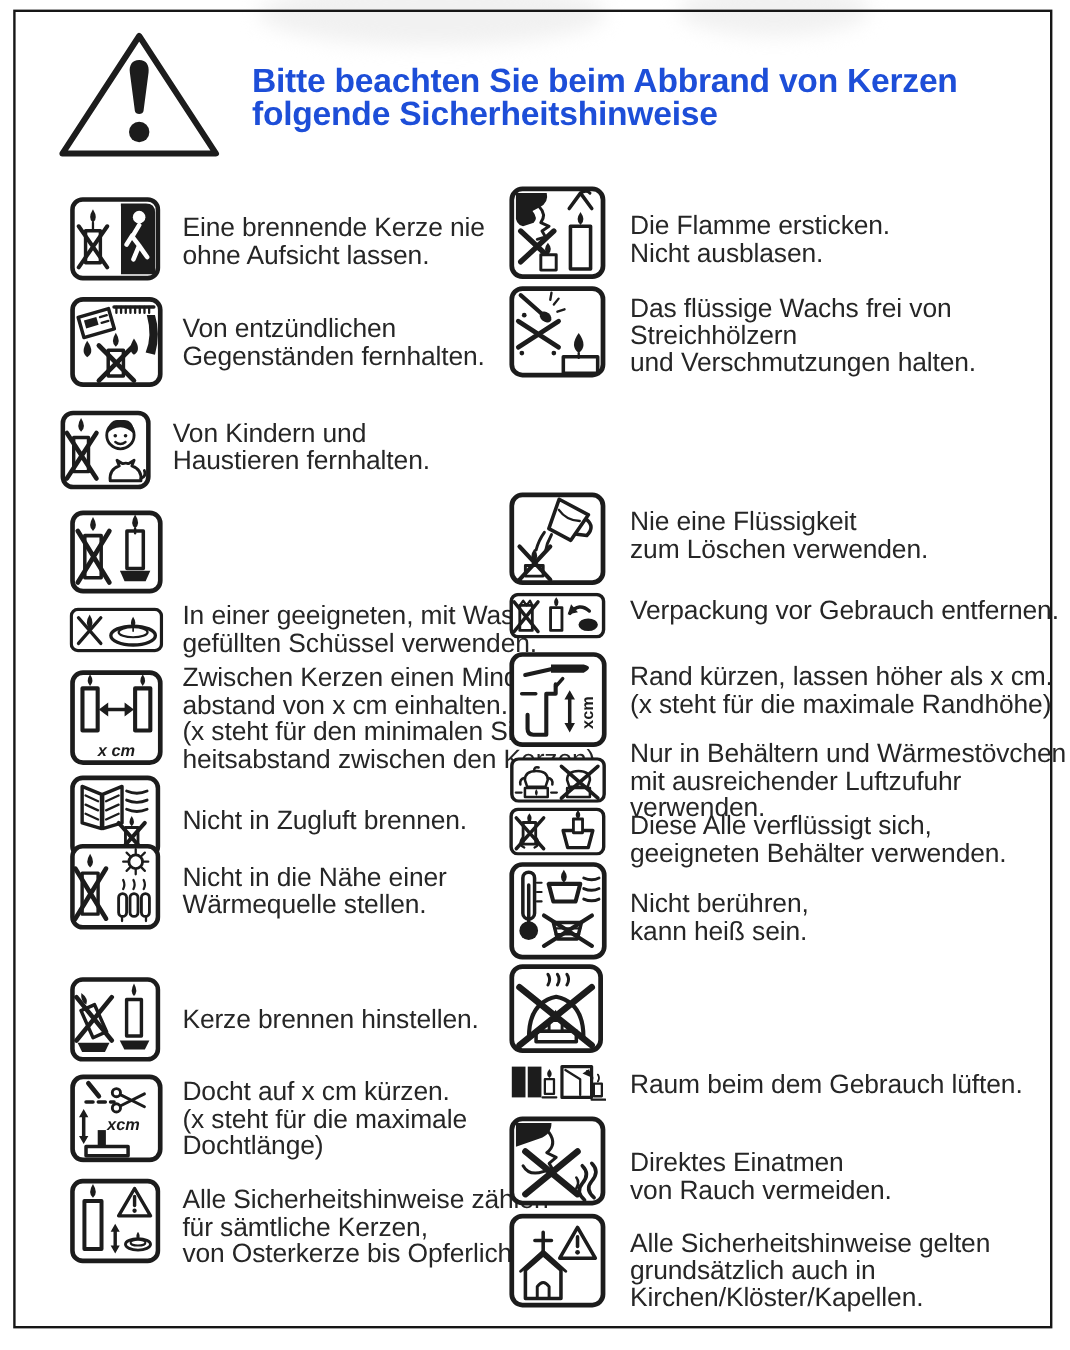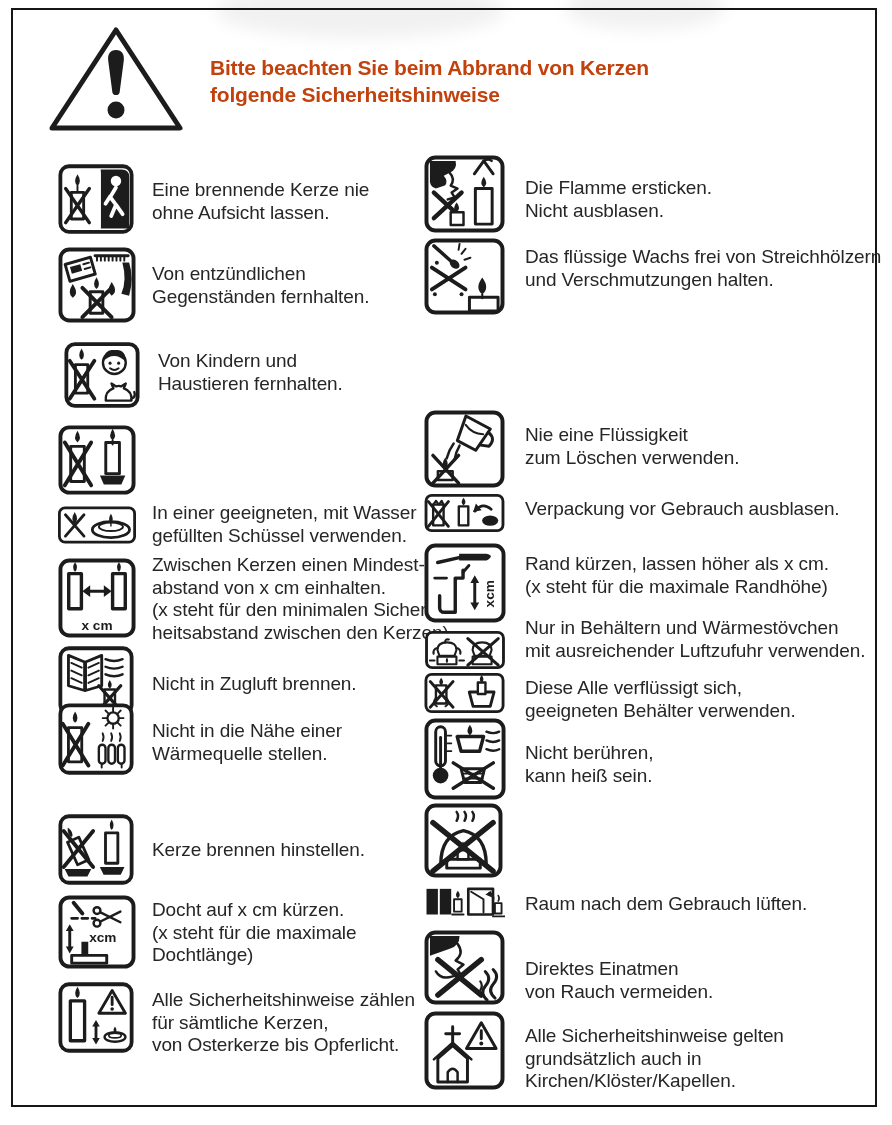--- a/index.html
+++ b/index.html
@@ -1,26 +1,26 @@
 <!DOCTYPE html>
 <html><head>
 <meta charset="utf-8">
 <style>
   html,body{margin:0;padding:0;background:#fff;}
   #page{position:relative;width:892px;height:1125px;background:#fff;overflow:hidden;
         font-family:"Liberation Sans",sans-serif;color:#262626;}
   .frame{position:absolute;left:11px;top:8px;width:862px;height:1095px;border:2px solid #161616;}
   .blob{position:absolute;background:#f1f1f1;filter:blur(8px);border-radius:50%;}
-  #title{position:absolute;left:210px;top:54px;font-size:21px;font-weight:700;line-height:27px;
-         color:#c2410c;white-space:pre-line;letter-spacing:-.2px;}
+  #title{position:absolute;left:210px;top:54px;font-size:28px;font-weight:700;line-height:27px;
+         color:#1d4ed8;white-space:pre-line;letter-spacing:-.2px;}
   #warn-tri{position:absolute;left:46px;top:24px;}
   .item{position:absolute;display:flex;}
-  .item.l{gap:15px;} .item.l .ic{width:79px;flex:none;}
+  .item.l{gap:15px;} .item.l .ic{width:79px;flex:none;font-style:italic;}
   .item.r{gap:20px;} .item.r .ic{width:81px;flex:none;}
-  .txt{font-size:19px;line-height:22.5px;white-space:pre-line;margin-top:var(--ty,0px);
+  .txt{font-size:22px;line-height:22.5px;white-space:pre-line;margin-top:var(--ty,0px);
        letter-spacing:-.1px;}
   svg .s{fill:none;stroke:#1c1c1c;stroke-linecap:round;stroke-linejoin:round;}
   svg .f{fill:#1c1c1c;stroke:none;}
   svg .w{fill:#fff;}
   svg text{font-family:"Liberation Sans",sans-serif;font-weight:700;fill:#1c1c1c;}
 </style>
 </head>
 <body>
 
 <div id="page">
@@ -70,21 +70,21 @@
         <path class="f" d="M55 36 q-6 10 0 14 q7 -4 0 -14 Z"></path>
         <rect x="33" y="46" width="13" height="22" class="w s" style="stroke-width:3"></rect>
         <path class="f" d="M39.5 31 q-5 8 0 12 q5 -4 0 -12 Z"></path>
         <path class="s" style="stroke-width:4" d="M25 42 L55 72 M55 42 L25 72"></path>
       </svg>
     </div>
     <div class="txt">Von entzündlichen
 Gegenständen fernhalten.</div>
   </div>
 
-  <div class="item l" style="left:64px;top:340px;--ty:10px">
+  <div class="item l" style="left:50px;top:340px;--ty:10px">
     <div class="ic">
       <svg width="76" height="70" viewBox="0 0 80 70">
         <rect x="2.5" y="2.5" width="75" height="65" rx="9" class="w s" style="stroke-width:4"></rect>
         <rect x="12" y="24" width="13" height="30" class="w s" style="stroke-width:3"></rect>
         <path class="f" d="M18.5 7 q-5 8 0 12 q5 -4 0 -12 Z"></path>
         <path class="s" style="stroke-width:4" d="M6 20 L32 60 M32 20 L6 60"></path>
         <circle cx="53" cy="22" r="12" class="w s" style="stroke-width:2.5"></circle>
         <path class="f" d="M41 21 q2 -14 12 -12 q12 -2 12 12 q-6 -6 -12 -6 q-7 0 -12 6 Z"></path>
         <circle class="f" cx="48.5" cy="22.5" r="1.6"></circle>
           <circle class="f" cx="57.5" cy="22.5" r="1.6"></circle>
@@ -310,21 +310,21 @@
         <rect x="9" y="11" width="11" height="22" class="w s" style="stroke-width:2.5"></rect>
         <path class="s" style="stroke-width:2" d="M9 11 l3 -4 3 4 3 -4 2 4"></path>
         <path class="s" style="stroke-width:3" d="M4 8 L25 34 M25 8 L4 34"></path>
         <rect x="36" y="13" width="10" height="20" class="w s" style="stroke-width:2.5"></rect>
         <path class="f" d="M41 4 q-4 5 0 8 q4 -3 0 -8 Z"></path>
         <path class="s" style="stroke-width:3" d="M53 18 q8 -10 17 -2"></path>
         <path class="f" d="M54 10 l-3 9 9 -2 z"></path>
         <ellipse cx="69" cy="28" rx="8.5" ry="5.5" class="f"></ellipse>
       </svg>
     </div>
-    <div class="txt">Verpackung vor Gebrauch ausblasen.</div>
+    <div class="txt">Verpackung vor Gebrauch entfernen.</div>
   </div>
 
   <div class="item r" style="left:424px;top:543px;--ty:10px">
     <div class="ic">
       <svg width="82" height="80" viewBox="0 0 84 82">
         <rect x="2.5" y="2.5" width="79" height="77" rx="9" class="w s" style="stroke-width:4"></rect>
         <path class="f" d="M36 11 h28 q9 2 0 7 h-28 z"></path>
         <path class="s" style="stroke-width:3.5" d="M14 20 l22 -5"></path>
         <path class="s" style="stroke-width:3.5" d="M16 54 v12 q0 5 5 5 h11 V36 h8 v-8"></path>
         <path class="s" style="stroke-width:3" d="M11 36 h12"></path>
@@ -417,21 +417,21 @@
         <path class="s" style="stroke-width:2" d="M29 30 h12"></path>
         <rect x="46" y="3" width="26" height="27" class="w s" style="stroke-width:2.8"></rect>
         <path class="w s" style="stroke-width:2" d="M49 6 l13 8 v14"></path>
         <path class="s" style="stroke-width:2" d="M68 7 q6 2 4 9"></path>
         <path class="f" d="M70 5 l-6 4 7 3 z"></path>
         <rect x="74" y="18" width="7" height="11" class="w s" style="stroke-width:2"></rect>
         <path class="s" style="stroke-width:1.6" d="M77.5 10 q2 3 0 6"></path>
         <path class="s" style="stroke-width:2" d="M72 32 h12"></path>
       </svg>
     </div>
-    <div class="txt">Raum nach dem Gebrauch lüften.</div>
+    <div class="txt">Raum beim dem Gebrauch lüften.</div>
   </div>
 
   <div class="item r" style="left:424px;top:930px;--ty:28px">
     <div class="ic">
       <svg width="81" height="75" viewBox="0 0 82 76">
         <rect x="2.5" y="2.5" width="77" height="71" rx="9" class="w s" style="stroke-width:4"></rect>
         <path class="f" d="M6 6 h30 q0 10 -10 13 l-20 7 z"></path>
         <path class="s" style="stroke-width:2.5" d="M34 14 q7 10 -2 17 l8 4 -6 5 3 5 -8 2 q-12 4 -17 -5"></path>
         <path class="s" style="stroke-width:5.5" d="M14 30 L58 66 M58 30 L14 66"></path>
         <path class="s" style="stroke-width:3" d="M62 42 q7 7 0 15 q-6 7 2 14"></path>

